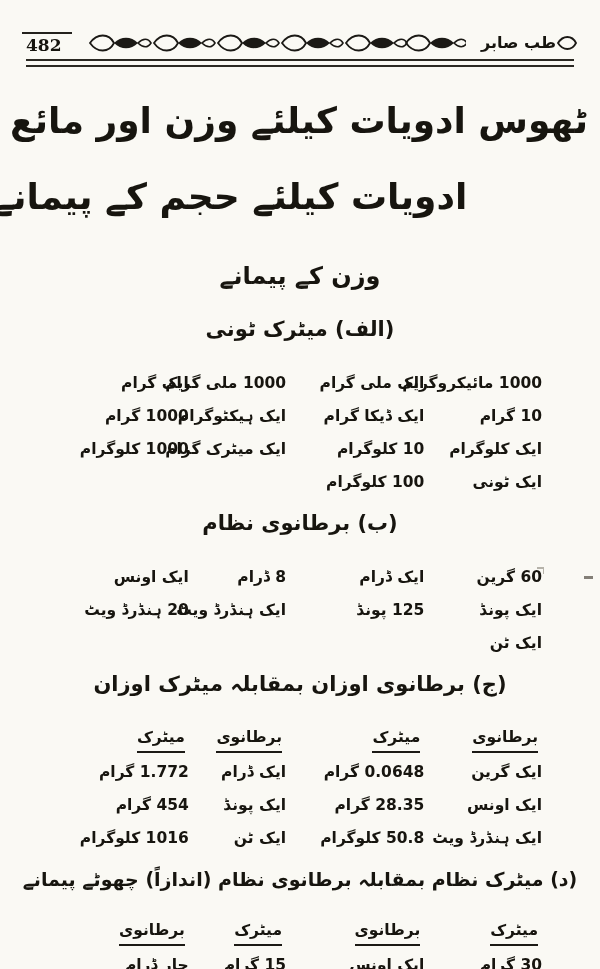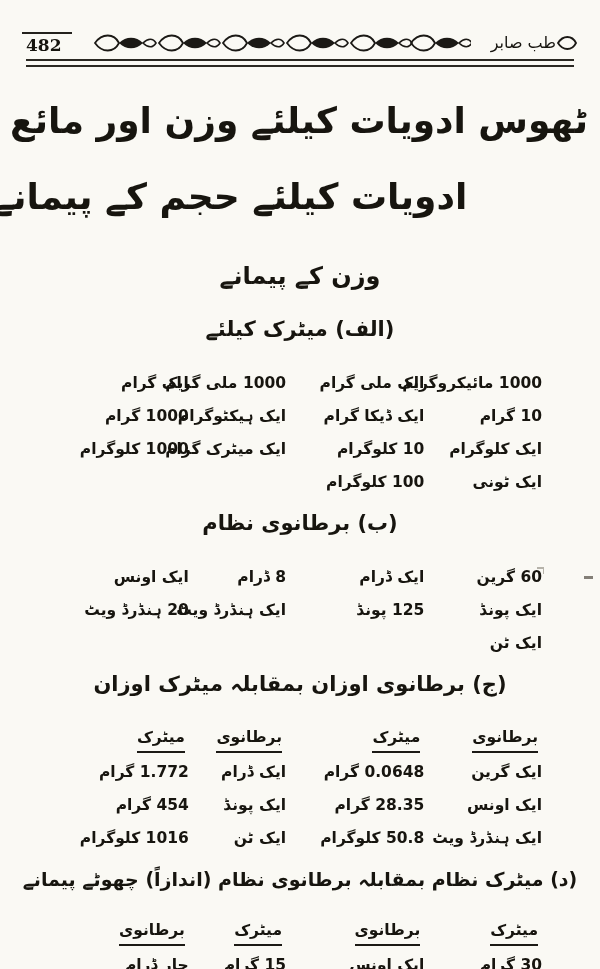--- a/index.html
+++ b/index.html
@@ -19,21 +19,21 @@
     padding:0 22px;margin-top:30px;height:26px;
   }
   .pagenum{
     font-family:"DejaVu Serif", serif;
     font-weight:bold;font-size:17px;
     border-top:2px solid #23211c;
     padding:1px 10px 0 4px;line-height:20px;
   }
   .orn-band{flex:1;display:flex;align-items:center;justify-content:center;overflow:hidden;}
   .booktitle{
-    font-weight:normal;font-size:16px;line-height:22px;
+    font-weight:bold;font-size:16px;line-height:22px;
     letter-spacing:0.5px;white-space:nowrap;
   }
   .orn-end{width:22px;display:flex;align-items:center;}
   .double-rule{
     margin:3px 26px 0 26px;height:4px;
     border-top:2px solid #2b2923;
     border-bottom:2px solid #2b2923;
   }
 
   
@@ -112,21 +112,21 @@
   </header>
   <div class="double-rule"></div>
 
   <h1 class="main-title">
     <span class="t-line">ٹھوس ادویات کیلئے وزن اور مائع</span>
     <span class="t-line t-line2">ادویات کیلئے حجم کے پیمانے</span>
   </h1>
 
   <h2 class="subtitle">وزن کے پیمانے</h2>
 
-  <h3 class="sec-heading">(الف) میٹرک کیلئے</h3>
+  <h3 class="sec-heading">(الف) میٹرک ٹونی</h3>
   <div class="tbl">
     <span class="cell">1000 مائیکروگرام</span>
     <span class="cell">ایک ملی گرام</span>
     <span class="cell">1000 ملی گرام</span>
     <span class="cell">ایک گرام</span>
     <span class="cell">10 گرام</span>
     <span class="cell">ایک ڈیکا گرام</span>
     <span class="cell">ایک ہیکٹوگرام</span>
     <span class="cell">1000 گرام</span>
     <span class="cell">ایک کلوگرام</span>

